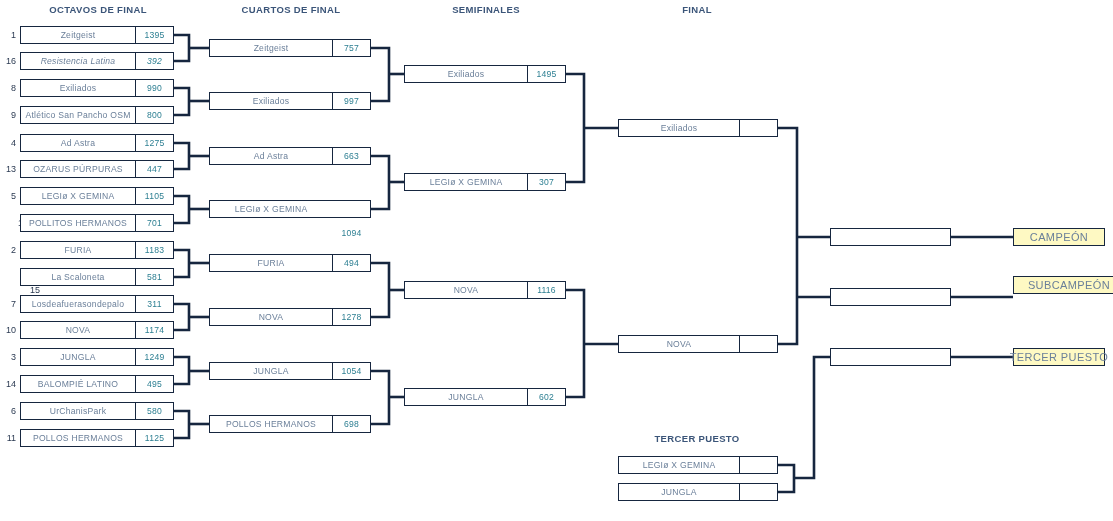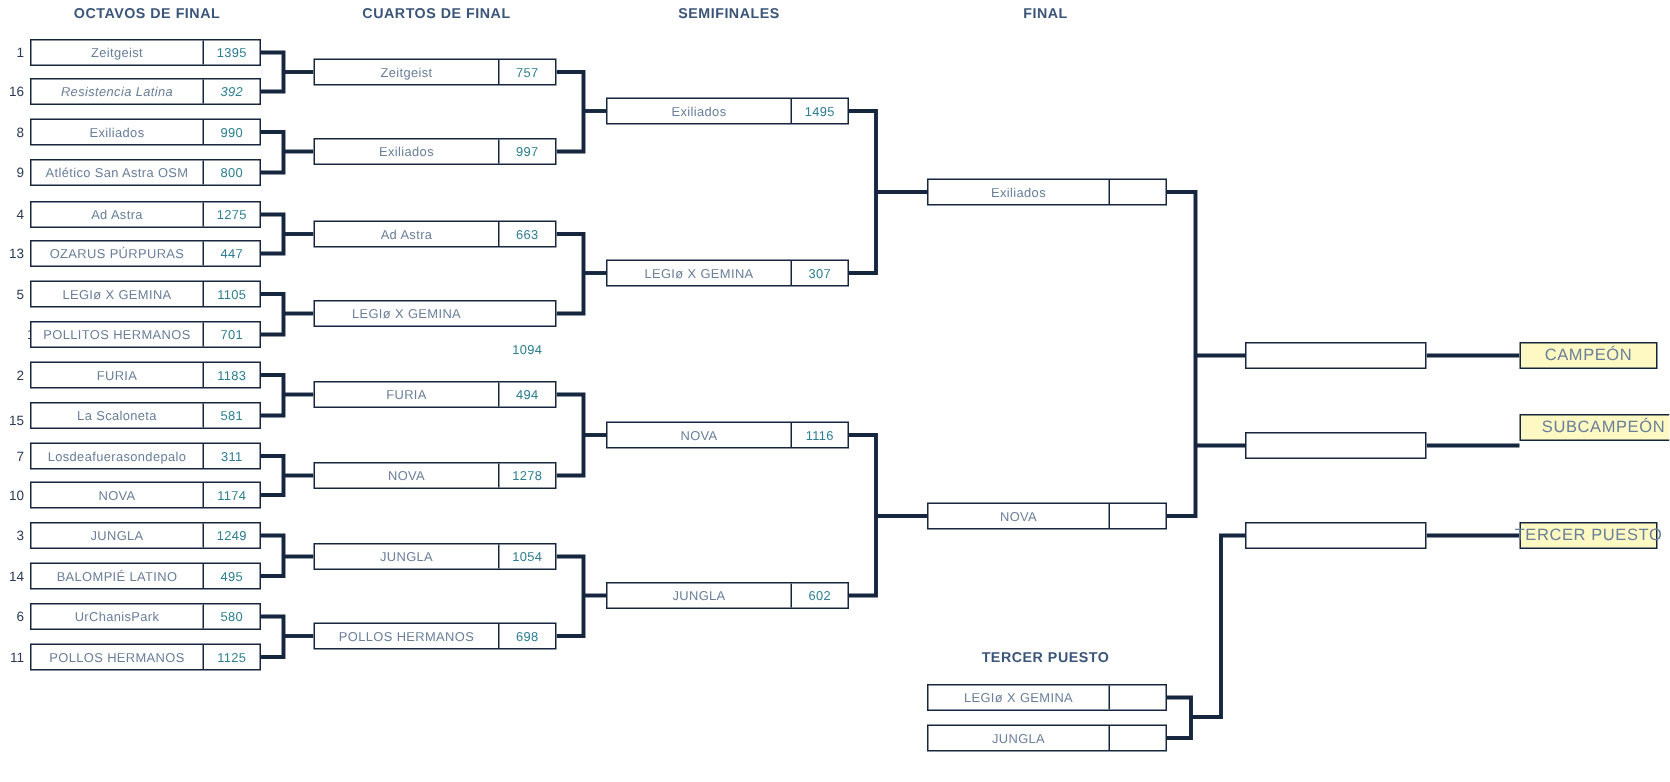--- a/index.html
+++ b/index.html
@@ -172,21 +172,21 @@
     <div class="score-cell" style="width:38px;">392</div>
   </div>
 
   <div class="seed-num" style="left:0px; top:83px; width:16px;">8</div>
   <div class="match-box" style="left:20px; top:79px; width:154px; height:18px;">
     <div class="team-cell">Exiliados</div>
     <div class="score-cell" style="width:38px;">990</div>
   </div>
   <div class="seed-num" style="left:0px; top:110px; width:16px;">9</div>
   <div class="match-box" style="left:20px; top:106px; width:154px; height:18px;">
-    <div class="team-cell">Atlético San Astra OSM</div>
+    <div class="team-cell">Atlético San Pancho OSM</div>
     <div class="score-cell" style="width:38px;">800</div>
   </div>
 
   <div class="seed-num" style="left:0px; top:138px; width:16px;">4</div>
   <div class="match-box" style="left:20px; top:134px; width:154px; height:18px;">
     <div class="team-cell">Ad Astra</div>
     <div class="score-cell" style="width:38px;">1275</div>
   </div>
   <div class="seed-num" style="left:0px; top:164px; width:16px;">13</div>
   <div class="match-box" style="left:20px; top:160px; width:154px; height:18px;">
@@ -203,21 +203,21 @@
   <div class="match-box" style="left:20px; top:214px; width:154px; height:18px;">
     <div class="team-cell">POLLITOS HERMANOS</div>
     <div class="score-cell" style="width:38px;">701</div>
   </div>
 
   <div class="seed-num" style="left:0px; top:245px; width:16px;">2</div>
   <div class="match-box" style="left:20px; top:241px; width:154px; height:18px;">
     <div class="team-cell">FURIA</div>
     <div class="score-cell" style="width:38px;">1183</div>
   </div>
-  <div class="seed-num" style="left:0px; top:275px; width:16px;">15</div>
+  <div class="seed-num" style="left:0px; top:285px; width:16px;padding-left:24px;">15</div>
   <div class="match-box" style="left:20px; top:268px; width:154px; height:18px;">
     <div class="team-cell">La Scaloneta</div>
     <div class="score-cell" style="width:38px;">581</div>
   </div>
 
   <div class="seed-num" style="left:0px; top:299px; width:16px;">7</div>
   <div class="match-box" style="left:20px; top:295px; width:154px; height:18px;">
     <div class="team-cell">Losdeafuerasondepalo</div>
     <div class="score-cell" style="width:38px;">311</div>
   </div>

